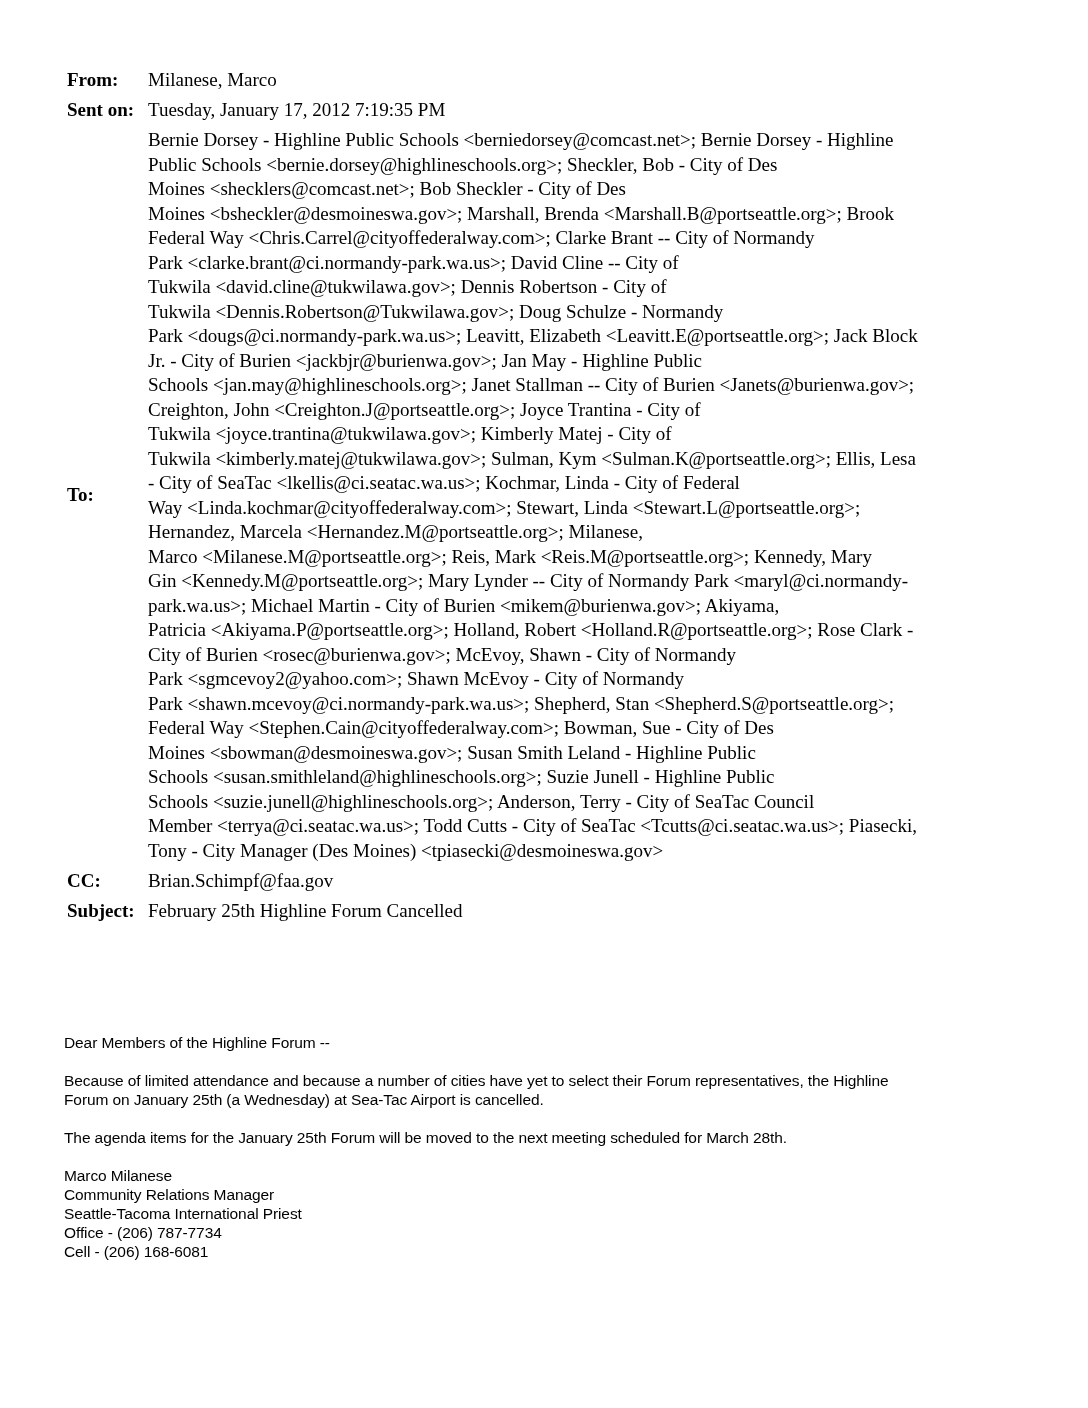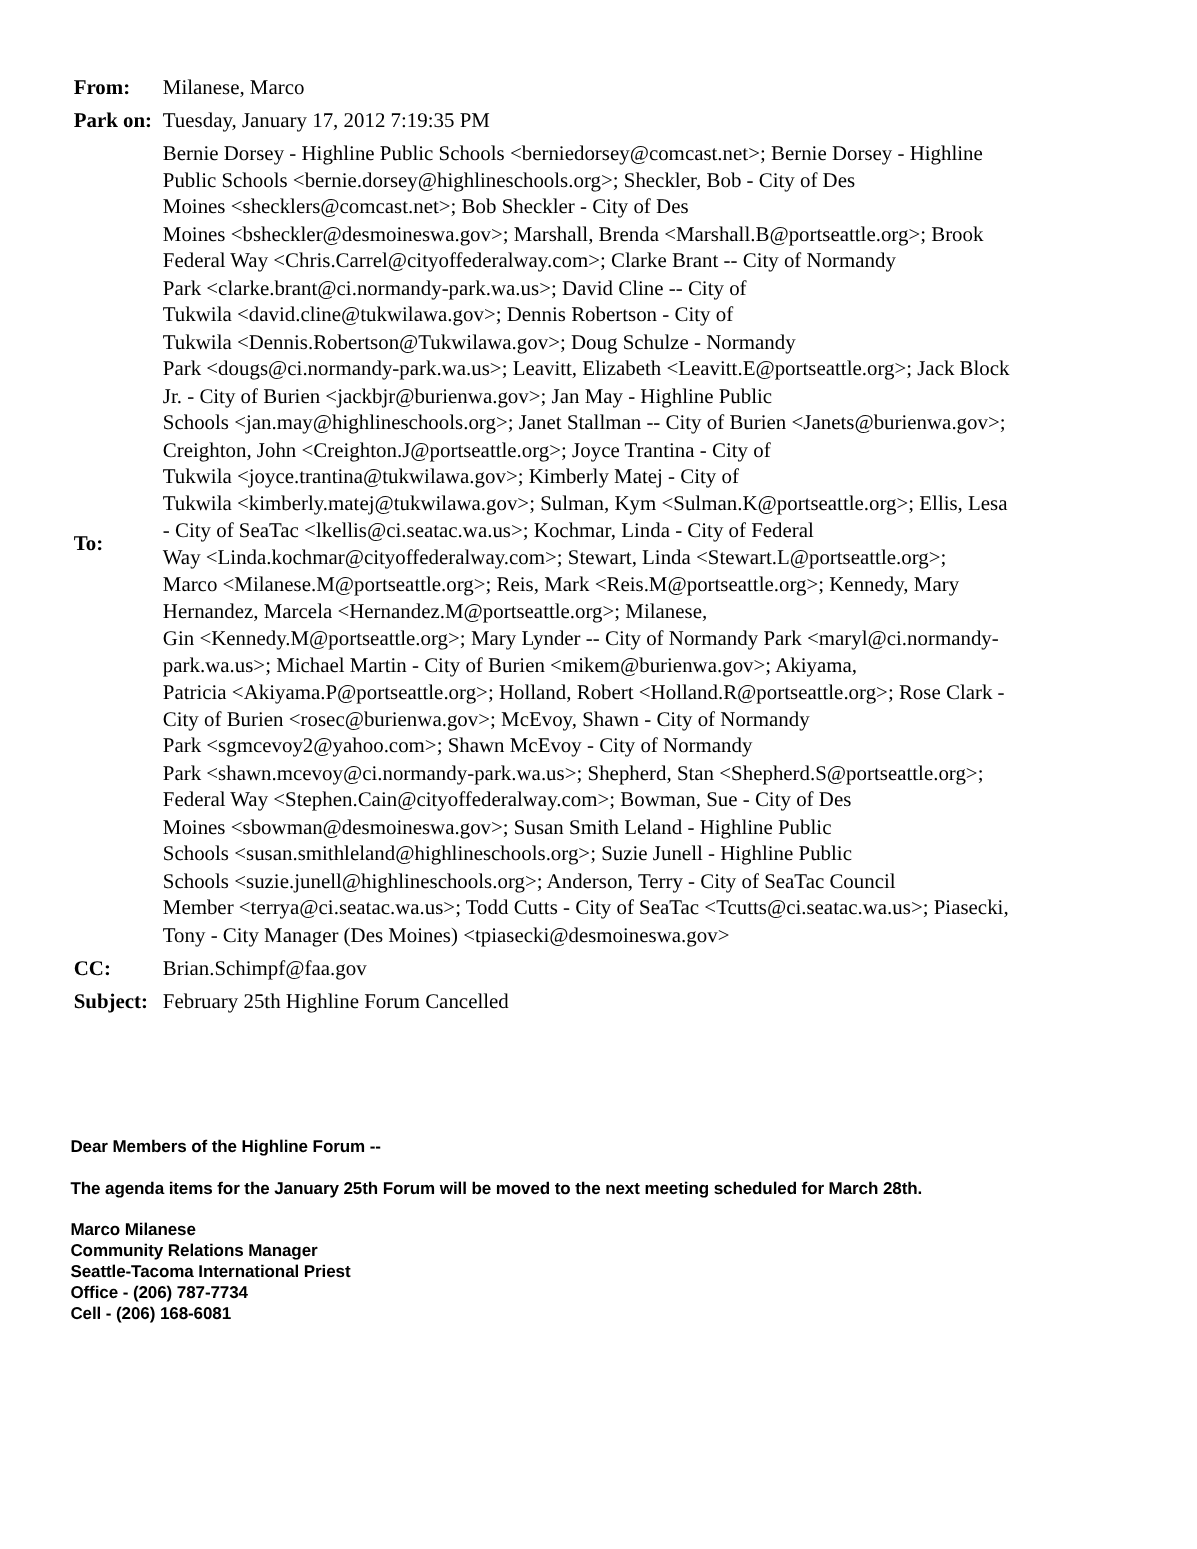--- a/index.html
+++ b/index.html
@@ -43,41 +43,40 @@
     }
     .body-text {
       position: absolute;
       left: 64px;
       top: 1033px;
       width: 980px;
       font-family: "Liberation Sans", "DejaVu Sans", sans-serif;
       font-size: 15.5px;
       line-height: 19px;
       letter-spacing: -0.1px;
-      font-weight: bold;
     }
     .para {
       margin: 0 0 19px 0;
     }
     .sig-line {
       display: block;
     }
   </style>
 </head>
 <body>
 
 <div class="header">
 
   <div class="hrow">
     <span class="hlabel">From:</span>
     <span class="hvalue">Milanese, Marco</span>
   </div>
 
   <div class="hrow">
-    <span class="hlabel">Park on:</span>
+    <span class="hlabel">Sent on:</span>
     <span class="hvalue">Tuesday, January 17, 2012 7:19:35 PM</span>
   </div>
 
   <div class="hrow">
     <span class="hlabel">To:</span>
     <span class="hvalue">
       <span class="to-line">Bernie Dorsey - Highline Public Schools &lt;berniedorsey@comcast.net&gt;; Bernie Dorsey - Highline</span>
       <span class="to-line">Public Schools &lt;bernie.dorsey@highlineschools.org&gt;; Sheckler, Bob - City of Des</span>
       <span class="to-line">Moines &lt;shecklers@comcast.net&gt;; Bob Sheckler - City of Des</span>
       <span class="to-line">Moines &lt;bsheckler@desmoineswa.gov&gt;; Marshall, Brenda &lt;Marshall.B@portseattle.org&gt;; Brook</span>
@@ -86,22 +85,22 @@
       <span class="to-line">Tukwila &lt;david.cline@tukwilawa.gov&gt;; Dennis Robertson - City of</span>
       <span class="to-line">Tukwila &lt;Dennis.Robertson@Tukwilawa.gov&gt;; Doug Schulze - Normandy</span>
       <span class="to-line">Park &lt;dougs@ci.normandy-park.wa.us&gt;; Leavitt, Elizabeth &lt;Leavitt.E@portseattle.org&gt;; Jack Block</span>
       <span class="to-line">Jr. - City of Burien &lt;jackbjr@burienwa.gov&gt;; Jan May - Highline Public</span>
       <span class="to-line">Schools &lt;jan.may@highlineschools.org&gt;; Janet Stallman -- City of Burien &lt;Janets@burienwa.gov&gt;;</span>
       <span class="to-line">Creighton, John &lt;Creighton.J@portseattle.org&gt;; Joyce Trantina - City of</span>
       <span class="to-line">Tukwila &lt;joyce.trantina@tukwilawa.gov&gt;; Kimberly Matej - City of</span>
       <span class="to-line">Tukwila &lt;kimberly.matej@tukwilawa.gov&gt;; Sulman, Kym &lt;Sulman.K@portseattle.org&gt;; Ellis, Lesa</span>
       <span class="to-line">- City of SeaTac &lt;lkellis@ci.seatac.wa.us&gt;; Kochmar, Linda - City of Federal</span>
       <span class="to-line">Way &lt;Linda.kochmar@cityoffederalway.com&gt;; Stewart, Linda &lt;Stewart.L@portseattle.org&gt;;</span>
+      <span class="to-line">Hernandez, Marcela &lt;Hernandez.M@portseattle.org&gt;; Milanese,</span>
       <span class="to-line">Marco &lt;Milanese.M@portseattle.org&gt;; Reis, Mark &lt;Reis.M@portseattle.org&gt;; Kennedy, Mary</span>
-      <span class="to-line">Hernandez, Marcela &lt;Hernandez.M@portseattle.org&gt;; Milanese,</span>
       <span class="to-line">Gin &lt;Kennedy.M@portseattle.org&gt;; Mary Lynder -- City of Normandy Park &lt;maryl@ci.normandy-</span>
       <span class="to-line">park.wa.us&gt;; Michael Martin - City of Burien &lt;mikem@burienwa.gov&gt;; Akiyama,</span>
       <span class="to-line">Patricia &lt;Akiyama.P@portseattle.org&gt;; Holland, Robert &lt;Holland.R@portseattle.org&gt;; Rose Clark -</span>
       <span class="to-line">City of Burien &lt;rosec@burienwa.gov&gt;; McEvoy, Shawn - City of Normandy</span>
       <span class="to-line">Park &lt;sgmcevoy2@yahoo.com&gt;; Shawn McEvoy - City of Normandy</span>
       <span class="to-line">Park &lt;shawn.mcevoy@ci.normandy-park.wa.us&gt;; Shepherd, Stan &lt;Shepherd.S@portseattle.org&gt;;</span>
       <span class="to-line">Federal Way &lt;Stephen.Cain@cityoffederalway.com&gt;; Bowman, Sue - City of Des</span>
       <span class="to-line">Moines &lt;sbowman@desmoineswa.gov&gt;; Susan Smith Leland - Highline Public</span>
       <span class="to-line">Schools &lt;susan.smithleland@highlineschools.org&gt;; Suzie Junell - Highline Public</span>
       <span class="to-line">Schools &lt;suzie.junell@highlineschools.org&gt;; Anderson, Terry - City of SeaTac Council</span>
@@ -117,20 +116,24 @@
 
   <div class="hrow">
     <span class="hlabel">Subject:</span>
     <span class="hvalue">February 25th Highline Forum Cancelled</span>
   </div>
 
 </div>
 
 <div class="body-text">
   <p class="para">Dear Members of the Highline Forum --</p>
+  <p class="para">
+    <span class="sig-line">Because of limited attendance and because a number of cities have yet to select their Forum representatives, the Highline</span>
+    <span class="sig-line">Forum on January 25th (a Wednesday) at Sea-Tac Airport is cancelled.</span>
+  </p>
   <p class="para">The agenda items for the January 25th Forum will be moved to the next meeting scheduled for March 28th.</p>
   <div>
     <span class="sig-line">Marco Milanese</span>
     <span class="sig-line">Community Relations Manager</span>
     <span class="sig-line">Seattle-Tacoma International Priest</span>
     <span class="sig-line">Office - (206) 787-7734</span>
     <span class="sig-line">Cell - (206) 168-6081</span>
   </div>
 </div>
 

